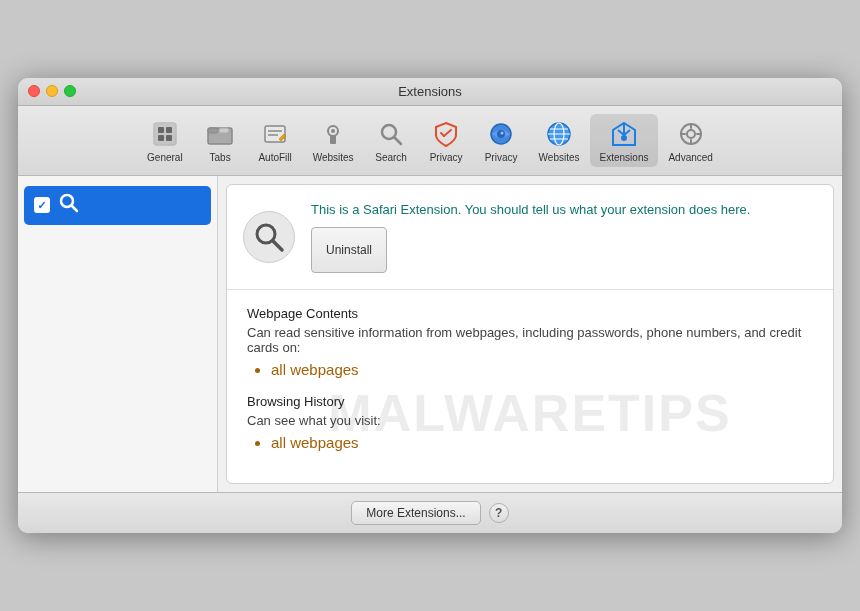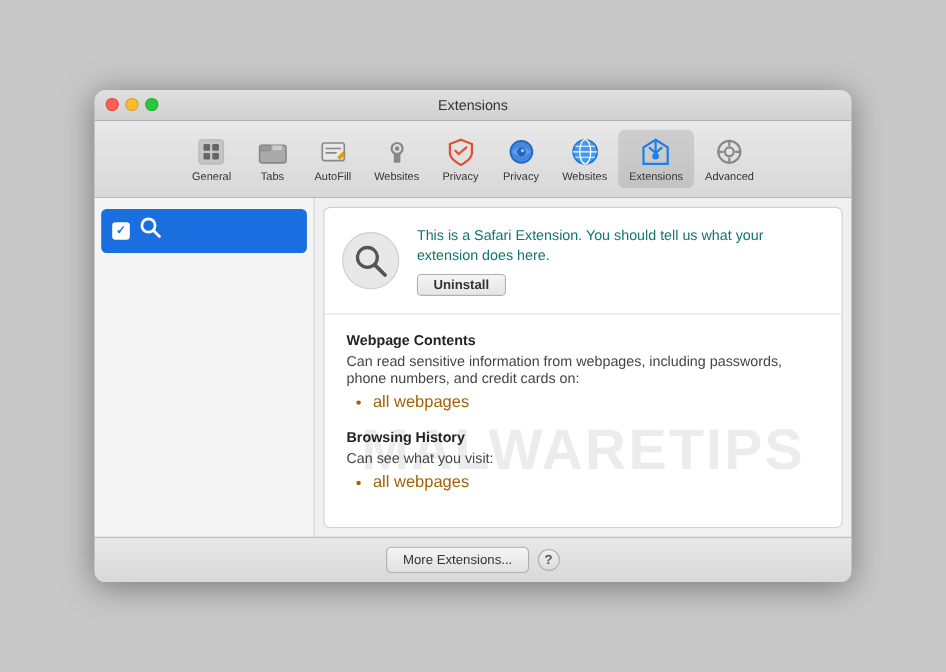--- a/index.html
+++ b/index.html
@@ -8,21 +8,21 @@
       background: #c8c8c8;
       display: flex;
       align-items: center;
       justify-content: center;
       width: 860px;
       height: 611px;
       font-family: -apple-system, BlinkMacSystemFont, "Helvetica Neue", Arial, sans-serif;
     }
 
     .window {
-      width: 688px;
+      width: 824px;
       background: #ececec;
       border-radius: 10px;
       box-shadow: 0 4px 30px rgba(0,0,0,0.4);
       overflow: hidden;
       display: flex;
       flex-direction: column;
     }
 
     
     .titlebar {
@@ -217,44 +217,43 @@
 
     .extension-header-text p {
       font-size: 13px;
       color: #0f766e;
       line-height: 1.4;
     }
 
     .uninstall-btn {
       display: inline-block;
       margin-top: 8px;
-      padding: 2px 14px;
+      padding: 15px 14px;
       background: linear-gradient(to bottom, #f5f5f5, #e5e5e5);
       border: 1px solid #b0b0b0;
       border-radius: 4px;
       font-size: 12px;
       color: #333;
       cursor: pointer;
-      font-weight: bold;
     }
 
     .extension-permissions {
       padding: 16px 20px;
       position: relative;
       z-index: 1;
       flex: 1;
     }
 
     .permission-section {
       margin-bottom: 16px;
     }
 
     .permission-title {
       font-size: 13px;
-      font-weight: 700;
+      font-weight: 400;
       color: #222;
       margin-bottom: 4px;
     }
 
     .permission-desc {
       font-size: 13px;
       color: #444;
       margin-bottom: 6px;
     }
 
@@ -366,20 +365,29 @@
       <div class="toolbar-icon">
         <svg class="icon-svg" viewBox="0 0 28 28" fill="none">
           <circle cx="14" cy="11" r="5" stroke="#888" stroke-width="2" fill="none"></circle>
           <rect x="11" y="15" width="6" height="9" rx="1" fill="#888"></rect>
           <circle cx="14" cy="11" r="2" fill="#888"></circle>
         </svg>
       </div>
       <span class="toolbar-label">Websites</span>
     </div>
 
+    <div class="toolbar-item">
+      <div class="toolbar-icon">
+        <svg class="icon-svg" viewBox="0 0 28 28" fill="none">
+          <circle cx="12" cy="12" r="7" stroke="#888" stroke-width="2.5" fill="none"></circle>
+          <line x1="17.5" y1="17.5" x2="24" y2="24" stroke="#888" stroke-width="2.5" stroke-linecap="round"></line>
+        </svg>
+      </div>
+      <span class="toolbar-label">Search</span>
+    </div>
 
     <div class="toolbar-item">
       <div class="toolbar-icon">
         <svg class="icon-svg" viewBox="0 0 28 28" fill="none">
           <path d="M14 3 L24 7 L24 15 C24 21 14 26 14 26 C14 26 4 21 4 15 L4 7 Z" fill="none" stroke="#e05030" stroke-width="2"></path>
           <line x1="9" y1="13" x2="12" y2="16" stroke="#e05030" stroke-width="2" stroke-linecap="round"></line>
           <line x1="12" y1="16" x2="19" y2="10" stroke="#e05030" stroke-width="2" stroke-linecap="round"></line>
         </svg>
       </div>
       <span class="toolbar-label">Privacy</span>

